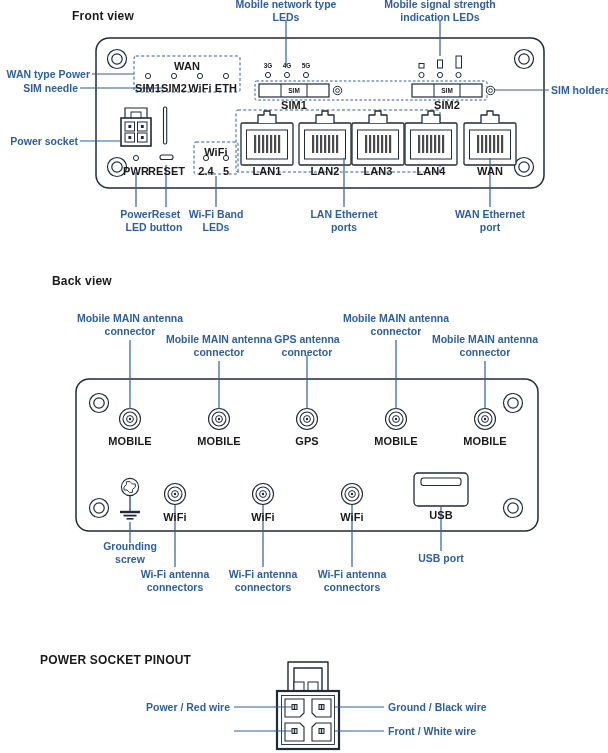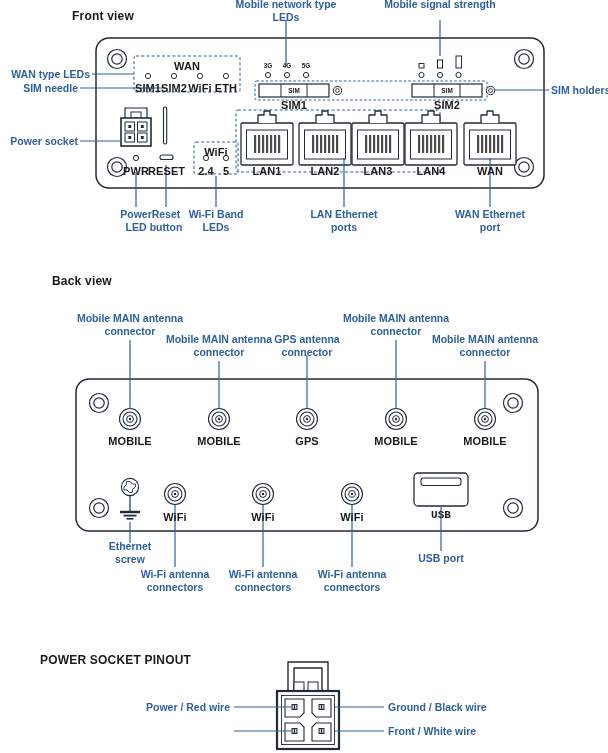--- a/index.html
+++ b/index.html
@@ -286,31 +286,32 @@
       <line x1="234" y1="731" x2="292" y2="731"></line>
       <line x1="335" y1="707" x2="384" y2="707"></line>
       <line x1="335" y1="731" x2="384" y2="731"></line>
     </g>
   </svg>
 
   <div class="sec-title" style="left:24px;top:9px;margin-left:48px;">Front view</div>
   <div class="sec-title" style="left:24px;top:274px;margin-left:28px;">Back view</div>
   <div class="sec-title" style="left:40px;top:640px;margin-top:13px;">POWER SOCKET PINOUT</div>
 
-  <div class="callout r" style="left:0;top:68px;width:90px;">WAN type LEDs</div>
+  <div class="callout r" style="left:0;top:68px;width:90px;">WAN type Power</div>
   <div class="callout r" style="left:0;top:82px;width:78px;">SIM needle</div>
   <div class="callout r" style="left:0;top:135px;width:78px;">Power socket</div>
 
   <div class="callout c" style="left:206px;top:-2px;width:160px;">
     <div>Mobile network type</div>
     <div>LEDs</div>
   </div>
 
   <div class="callout c" style="left:360px;top:-2px;width:160px;">
     <div>Mobile signal strength</div>
+    <div>indication LEDs</div>
   </div>
 
   <div class="callout l" style="left:551px;top:84px;">SIM holders</div>
 
   <div class="callout c" style="left:106px;top:208px;width:60px;">
     <div>Power</div>
     <div>LED</div>
   </div>
   <div class="callout c" style="left:138px;top:208px;width:56px;">
     <div>Reset</div>
@@ -373,21 +374,21 @@
   <div class="callout c" style="left:316px;top:312px;width:160px;">
     <div>Mobile MAIN antenna</div>
     <div>connector</div>
   </div>
   <div class="callout c" style="left:405px;top:333px;width:160px;">
     <div>Mobile MAIN antenna</div>
     <div>connector</div>
   </div>
 
   <div class="callout c" style="left:85px;top:540px;width:90px;">
-    <div>Ethernet</div>
+    <div>Grounding</div>
     <div>screw</div>
   </div>
   <div class="callout c" style="left:125px;top:568px;width:100px;">
     <div>Wi-Fi antenna</div>
     <div>connectors</div>
   </div>
   <div class="callout c" style="left:213px;top:568px;width:100px;">
     <div>Wi-Fi antenna</div>
     <div>connectors</div>
   </div>
@@ -400,20 +401,20 @@
   <div class="dev-label c" style="left:105px;top:435px;width:50px;">MOBILE</div>
   <div class="dev-label c" style="left:194px;top:435px;width:50px;">MOBILE</div>
   <div class="dev-label c" style="left:287px;top:435px;width:40px;">GPS</div>
   <div class="dev-label c" style="left:371px;top:435px;width:50px;">MOBILE</div>
   <div class="dev-label c" style="left:460px;top:435px;width:50px;">MOBILE</div>
 
   <div class="dev-label c" style="left:157px;top:511px;width:36px;">WiFi</div>
   <div class="dev-label c" style="left:245px;top:511px;width:36px;">WiFi</div>
   <div class="dev-label c" style="left:334px;top:511px;width:36px;">WiFi</div>
 
-  <div class="dev-label c" style="left:423px;top:509px;width:36px;font-family:Liberation Mono, monospace;">USB</div>
+  <div class="dev-label c" style="left:423px;top:509px;width:36px;">USB</div>
 
   <div class="callout r" style="left:110px;top:701px;width:120px;">Power / Red wire</div>
   <div class="callout r" style="left:110px;top:725px;width:120px;margin-top:39px;">Input / Green wire</div>
   <div class="callout l" style="left:388px;top:701px;">Ground / Black wire</div>
   <div class="callout l" style="left:388px;top:725px;">Front / White wire</div>
 
 </div>
 
 </body></html>

